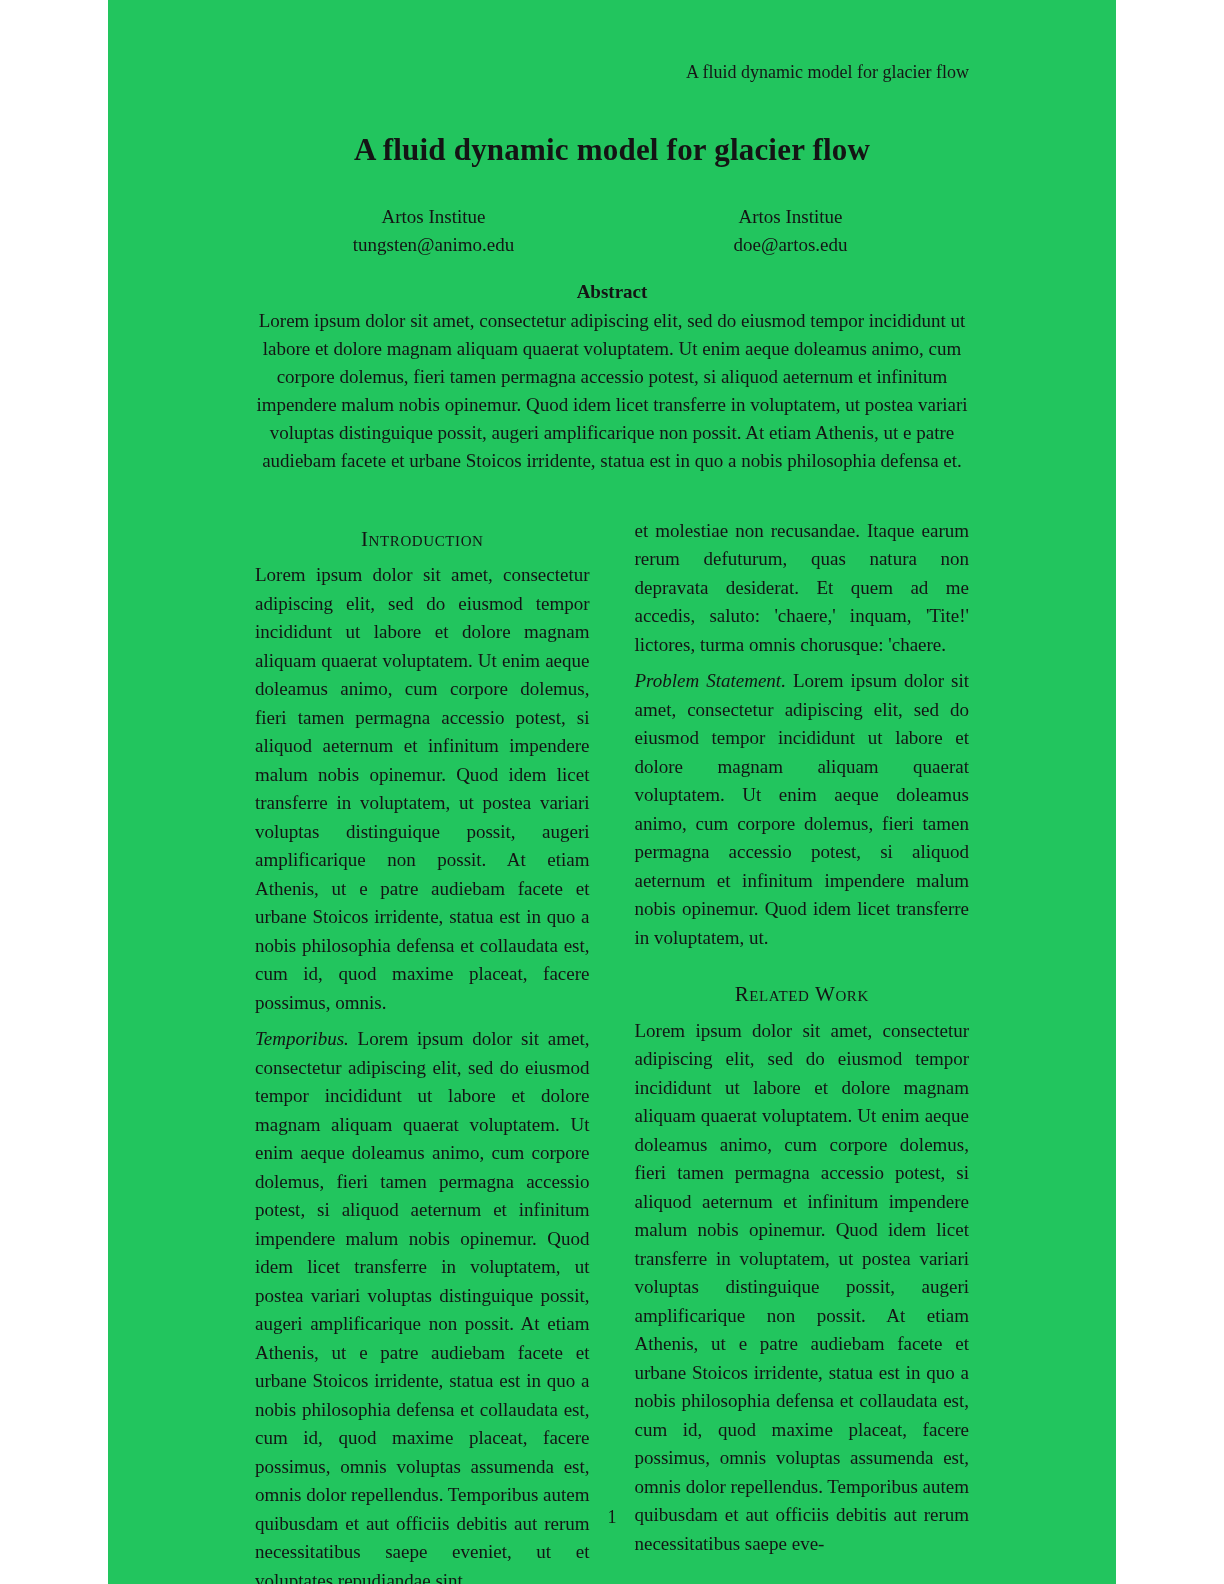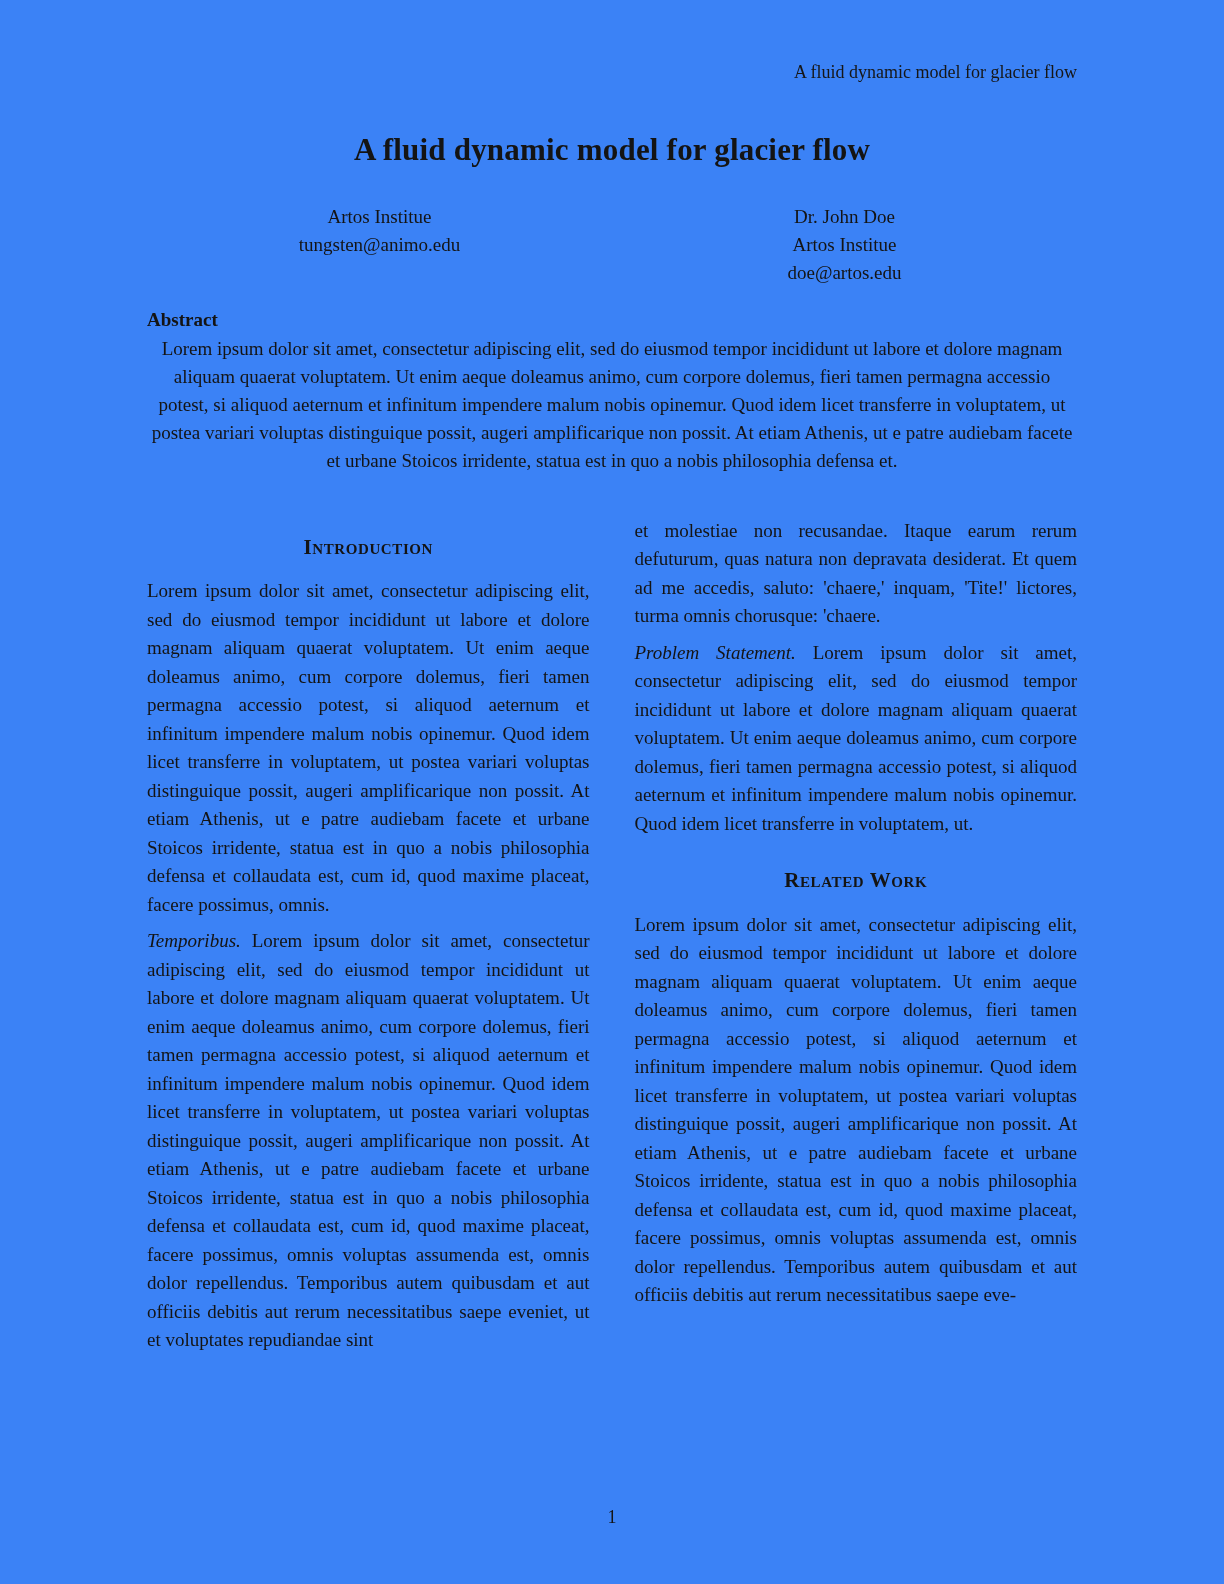--- a/index.html
+++ b/index.html
@@ -1,22 +1,22 @@
 <!DOCTYPE html>
 <html lang="en"><head>
 <meta charset="utf-8">
 <style>
   * { box-sizing: border-box; }
   html, body { margin: 0; padding: 0; background: #ffffff; }
   .page {
     position: relative;
-    width: 1224px;
+    width: 1008px;
     height: 1584px;
     margin: 0 auto;
-    background: #3b82f6;
+    background: #22c55e;
     color: #141414;
     font-family: "Liberation Serif", "DejaVu Serif", serif;
     padding: 0 147px;
     overflow: hidden;
   }
   .running-head {
     position: absolute;
     top: 60px;
     right: 147px;
     font-size: 18px;
@@ -36,20 +36,21 @@
     margin-top: 34px;
   }
   .author {
     flex: 1;
     text-align: center;
     font-size: 19px;
     line-height: 28px;
   }
   .abstract-heading {
     margin-top: 19px;
+    text-align: center;
     font-size: 19px;
     line-height: 28px;
     font-weight: bold;
   }
   .abstract-text {
     margin-top: 1px;
     text-align: center;
     font-size: 19px;
     line-height: 28px;
   }
@@ -61,22 +62,22 @@
   .col {
     flex: 1;
     min-width: 0;
   }
   .section-heading {
     text-align: center;
     font-variant: small-caps;
     font-size: 21px;
     line-height: 28.5px;
     letter-spacing: 0.6px;
-    font-weight: bold;
-    margin: 16px;
+    font-weight: normal;
+    margin: 8px;
   }
   .section-heading.spaced-above {
     margin-top: 28px;
   }
   .para {
     margin: 0;
     font-size: 19px;
     line-height: 28.5px;
     text-align: justify;
   }
@@ -103,21 +104,20 @@
   <div class="running-head">A fluid dynamic model for glacier flow</div>
 
   <div class="paper-title">A fluid dynamic model for glacier flow</div>
 
   <div class="authors">
     <div class="author">
       <div>Artos Institue</div>
       <div>tungsten@animo.edu</div>
     </div>
     <div class="author">
-      <div>Dr. John Doe</div>
       <div>Artos Institue</div>
       <div>doe@artos.edu</div>
     </div>
   </div>
 
   <div class="abstract-heading">Abstract</div>
 
   <div class="abstract-text">Lorem ipsum dolor sit amet, consectetur adipiscing elit, sed do eiusmod tempor incididunt ut labore et dolore magnam aliquam quaerat voluptatem. Ut enim aeque doleamus animo, cum corpore dolemus, fieri tamen permagna accessio potest, si aliquod aeternum et infinitum impendere malum nobis opinemur. Quod idem licet transferre in voluptatem, ut postea variari voluptas distinguique possit, augeri amplificarique non possit. At etiam Athenis, ut e patre audiebam facete et urbane Stoicos irridente, statua est in quo a nobis philosophia defensa et.</div>
 
   <div class="columns">

